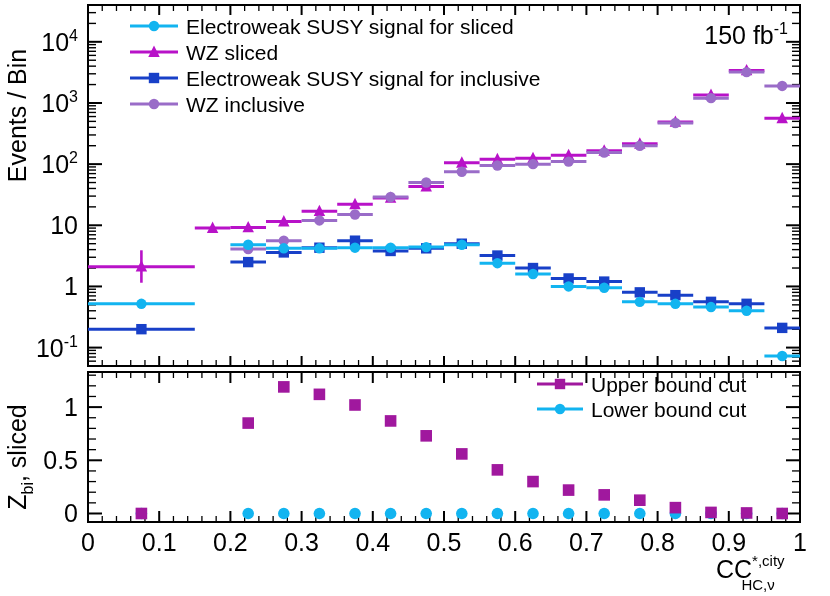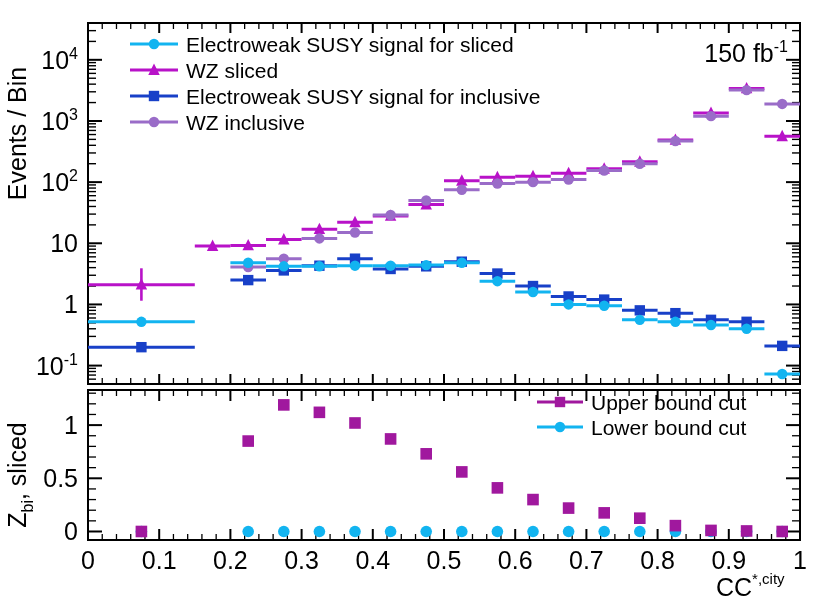--- a/index.html
+++ b/index.html
@@ -1,17 +1,17 @@
 <!DOCTYPE html>
 <html><head>
 <meta charset="utf-8">
 <style>
   html,body{margin:0;padding:0;background:#fff;}
   body{width:830px;height:596px;font-family:"Liberation Sans",sans-serif;color:#000;overflow:hidden;}
-  #root{position:relative;width:830px;height:536px;margin-top:18px;}
+  #root{position:relative;width:830px;height:536px;}
   svg{display:block;}
   text{font-family:"Liberation Sans",sans-serif;fill:#000;}
   .axlab{font-size:25px;}
   .ticklab{font-size:25px;}
   .legtxt{font-size:21px;}
   .lumi{font-size:25px;}
 </style>
 </head>
 <body>
 

